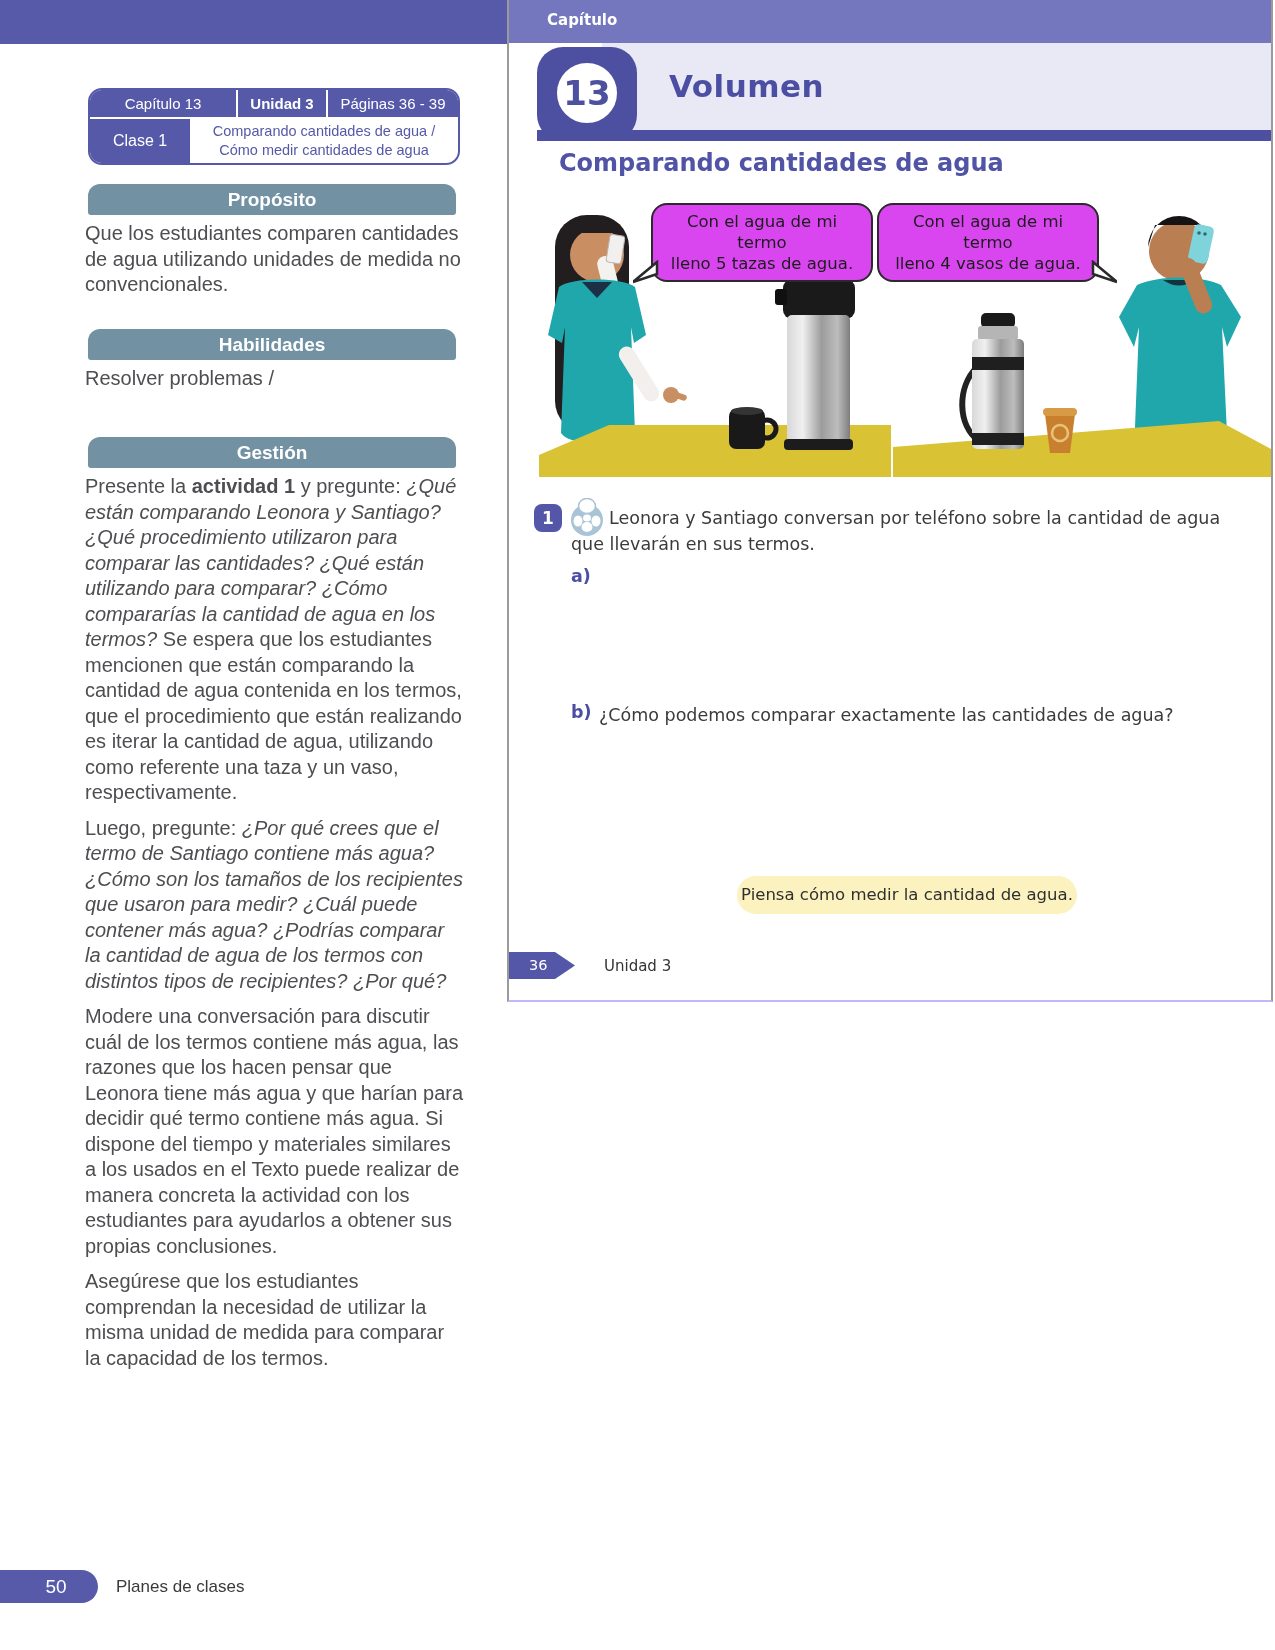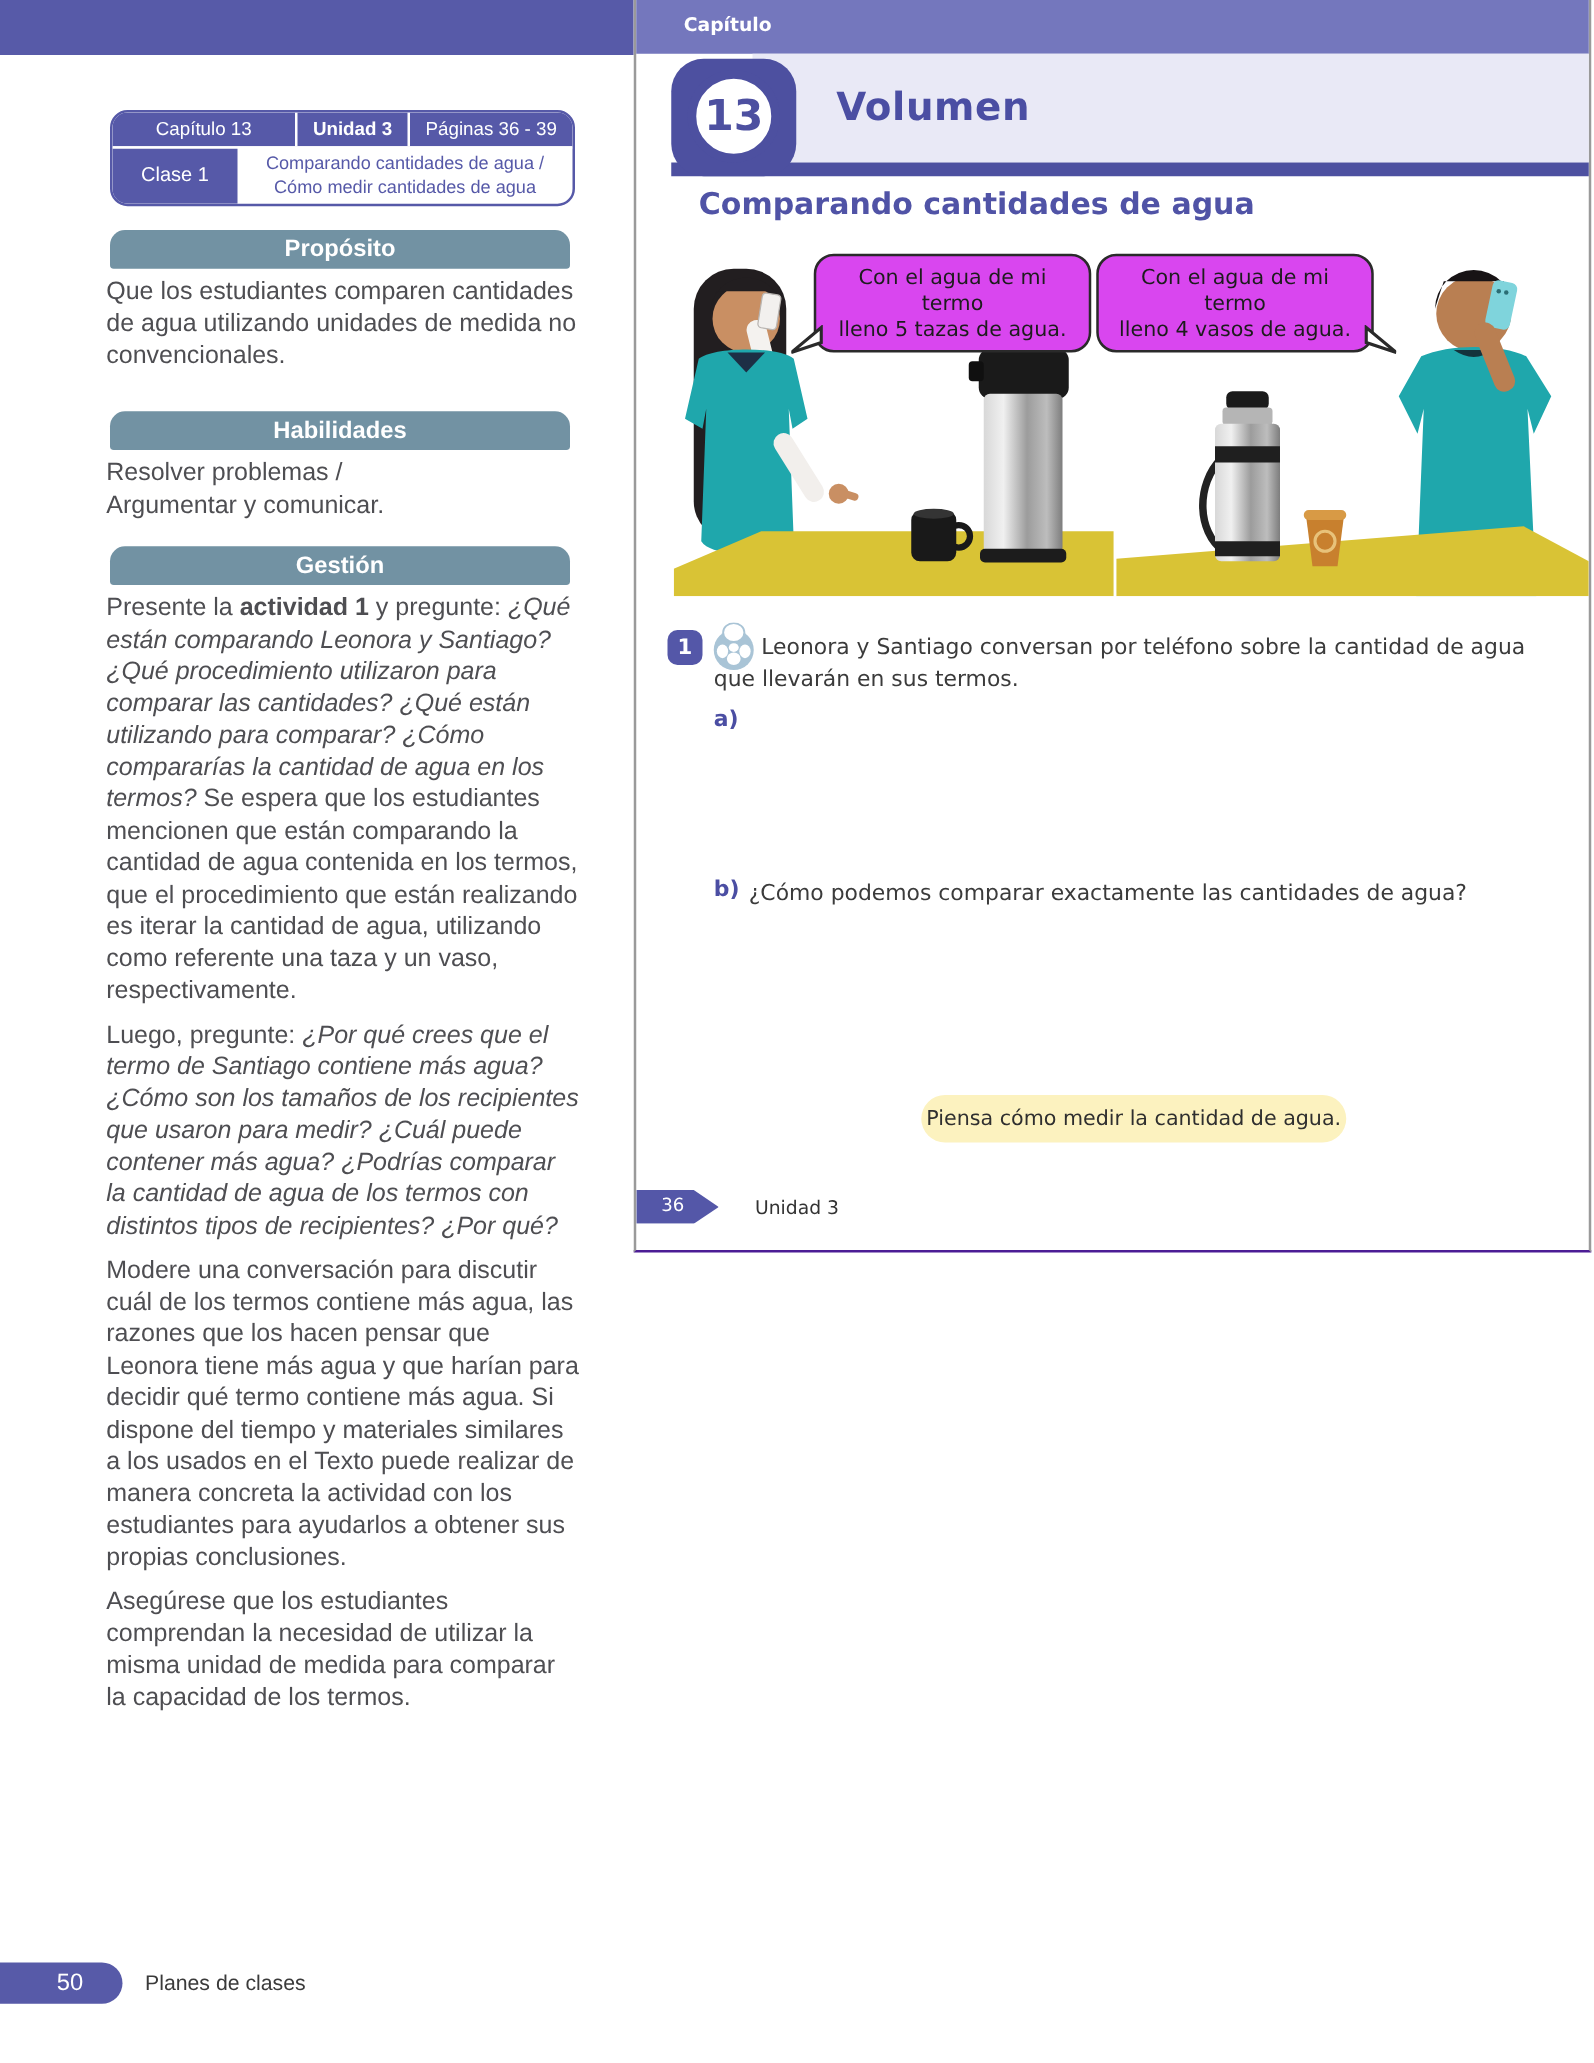--- a/index.html
+++ b/index.html
@@ -29,21 +29,21 @@
   .sec-body{left:85px;width:379px;font-size:20px;line-height:25.5px;color:#4e4e52;}
   .sec-body p{margin:0 0 10px 0;}
 
   .footer-pill{left:0;top:1570px;width:98px;height:33px;background:#575aa8;
                border-radius:0 17px 17px 0;color:#fff;font-size:19px;line-height:33px;
                text-align:center;padding-left:14px;box-sizing:border-box;}
   .footer-label{left:116px;top:1577px;font-size:17px;color:#3a3a3a;}
 
   
   .page{left:507px;top:0;width:766px;height:1002px;background:#fff;box-sizing:border-box;
-        border-left:2px solid #9a9a9a;border-right:2px solid #9a9a9a;border-bottom:2px solid #4c1d95;
+        border-left:2px solid #9a9a9a;border-right:2px solid #9a9a9a;border-bottom:2px solid #c4b5fd;
         font-family:"DejaVu Sans",sans-serif;}
   .page .abs{position:absolute;}
   .page-topstrip{left:0;top:0;width:100%;height:43px;background:#7477bd;}
   .chapter-label{left:38px;top:11px;color:#fff;font-weight:bold;font-size:15px;}
   .banner-lavender{left:93px;top:43px;right:0;height:87px;background:#e9e9f6;}
   .banner-strip{left:28px;top:130px;right:0;height:11px;background:#4d50a0;}
   .banner-tab{left:28px;top:47px;width:100px;height:94px;background:#4d50a0;border-radius:26px;}
   .chapter-circle{left:41px;top:56px;width:60px;height:60px;background:#fff;border:7px solid #4d50a0;
                   border-radius:50%;color:#4d50a0;font-weight:bold;font-size:34px;line-height:60px;
                   text-align:center;}
@@ -95,21 +95,20 @@
       </div>
     </div>
   </div>
 
   <div class="abs sec-bar" style="top:184px">Propósito</div>
   <div class="abs sec-body" style="top:221px">Que los estudiantes comparen cantidades de  agua utilizando unidades de medida no convencionales.</div>
 
   <div class="abs sec-bar" style="top:329px">Habilidades</div>
   <div class="abs sec-body" style="top:366px">
     <span style="display:block">Resolver problemas /</span>
-    <span style="display:block">Argumentar y comunicar.</span>
   </div>
 
   <div class="abs sec-bar" style="top:437px">Gestión</div>
   <div class="abs sec-body" style="top:474px">
     <p><span>Presente la </span><span class="b">actividad 1</span><span> y pregunte: </span><span class="i">¿Qué están comparando Leonora y Santiago? ¿Qué procedimiento utilizaron para comparar las cantidades? ¿Qué están utilizando para comparar? ¿Cómo compararías la cantidad de agua en los termos?</span><span> Se espera que los estudiantes mencionen que están comparando la cantidad de agua contenida en los termos, que el procedimiento que están realizando es iterar la cantidad de agua, utilizando como referente una taza y un vaso, respectivamente.</span></p>
     <p><span>Luego, pregunte: </span><span class="i">¿Por qué crees que el termo de Santiago contiene más agua? ¿Cómo son los tamaños de los recipientes que usaron para medir? ¿Cuál puede contener más agua? ¿Podrías comparar la cantidad de agua de los termos con distintos tipos de recipientes? ¿Por qué?</span></p>
     <p><span>Modere una conversación para discutir cuál de los termos contiene más agua, las razones que los hacen pensar que Leonora tiene más agua y que harían para decidir qué termo contiene más agua.  Si dispone del tiempo y materiales similares a los usados en el Texto puede realizar de manera concreta la actividad con los estudiantes para ayudarlos a obtener sus propias conclusiones.</span></p>
     <p><span>Asegúrese que los estudiantes comprendan la necesidad de utilizar la misma unidad de medida para comparar la capacidad de los termos.</span></p>
   </div>
 

